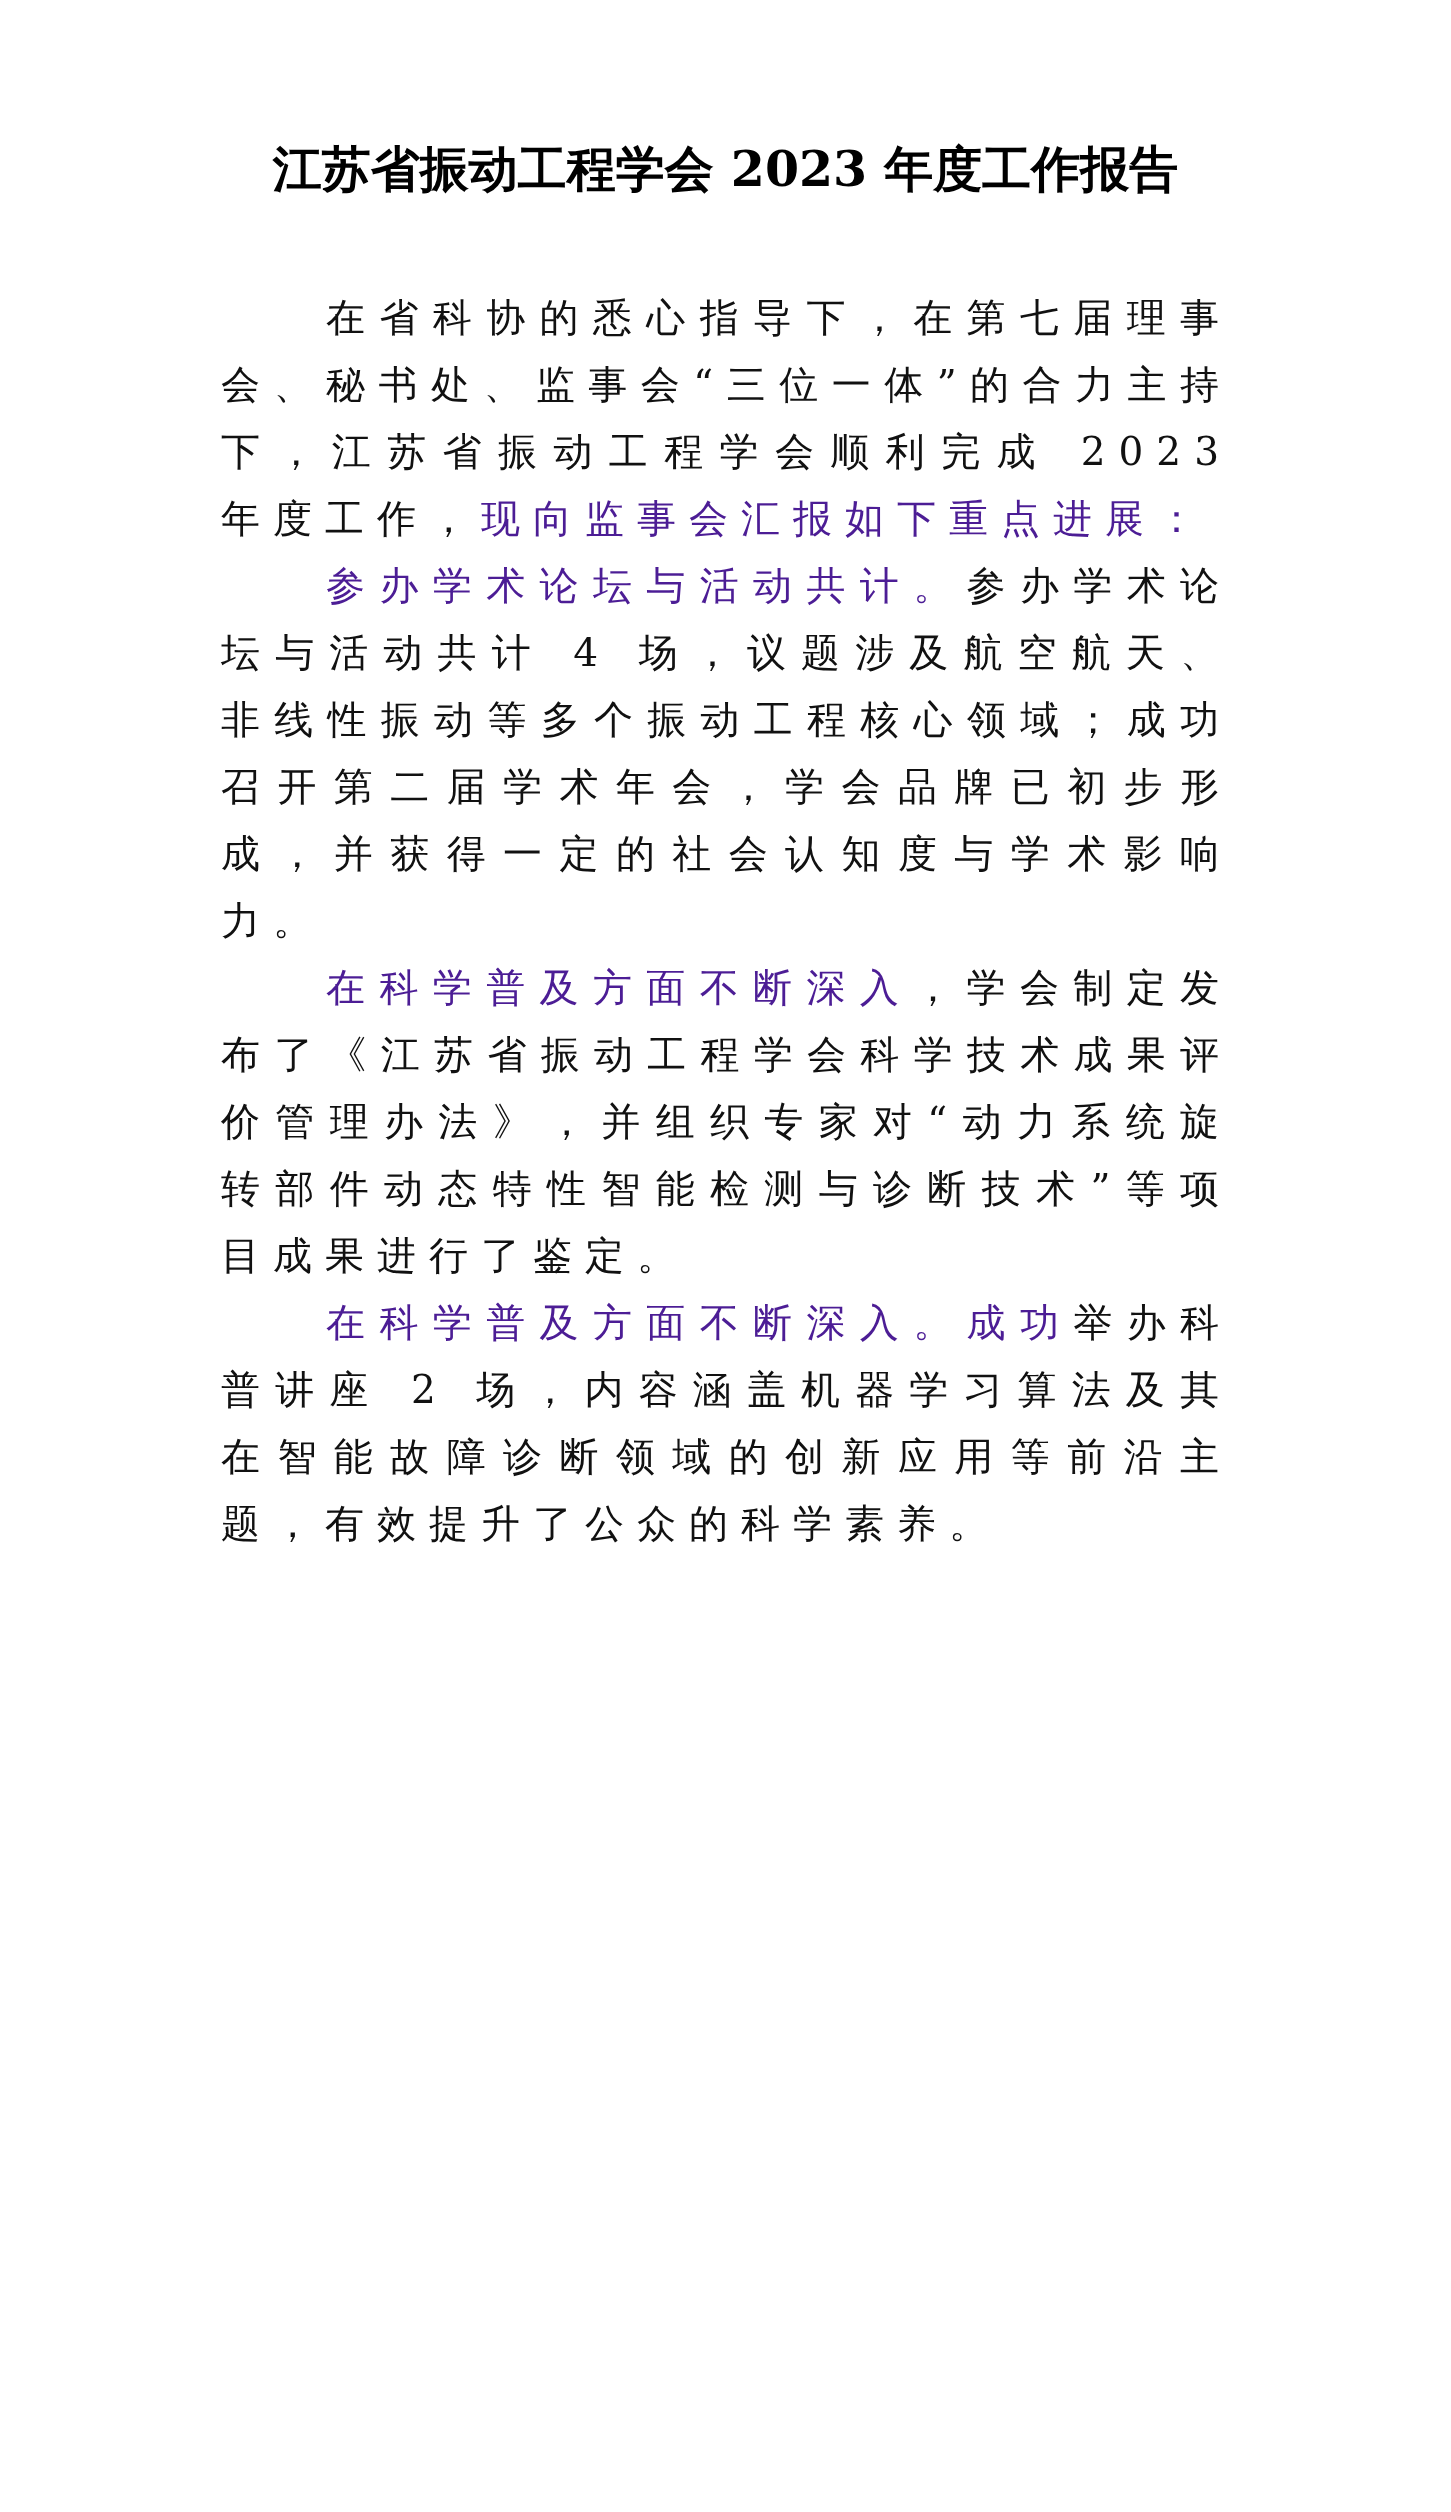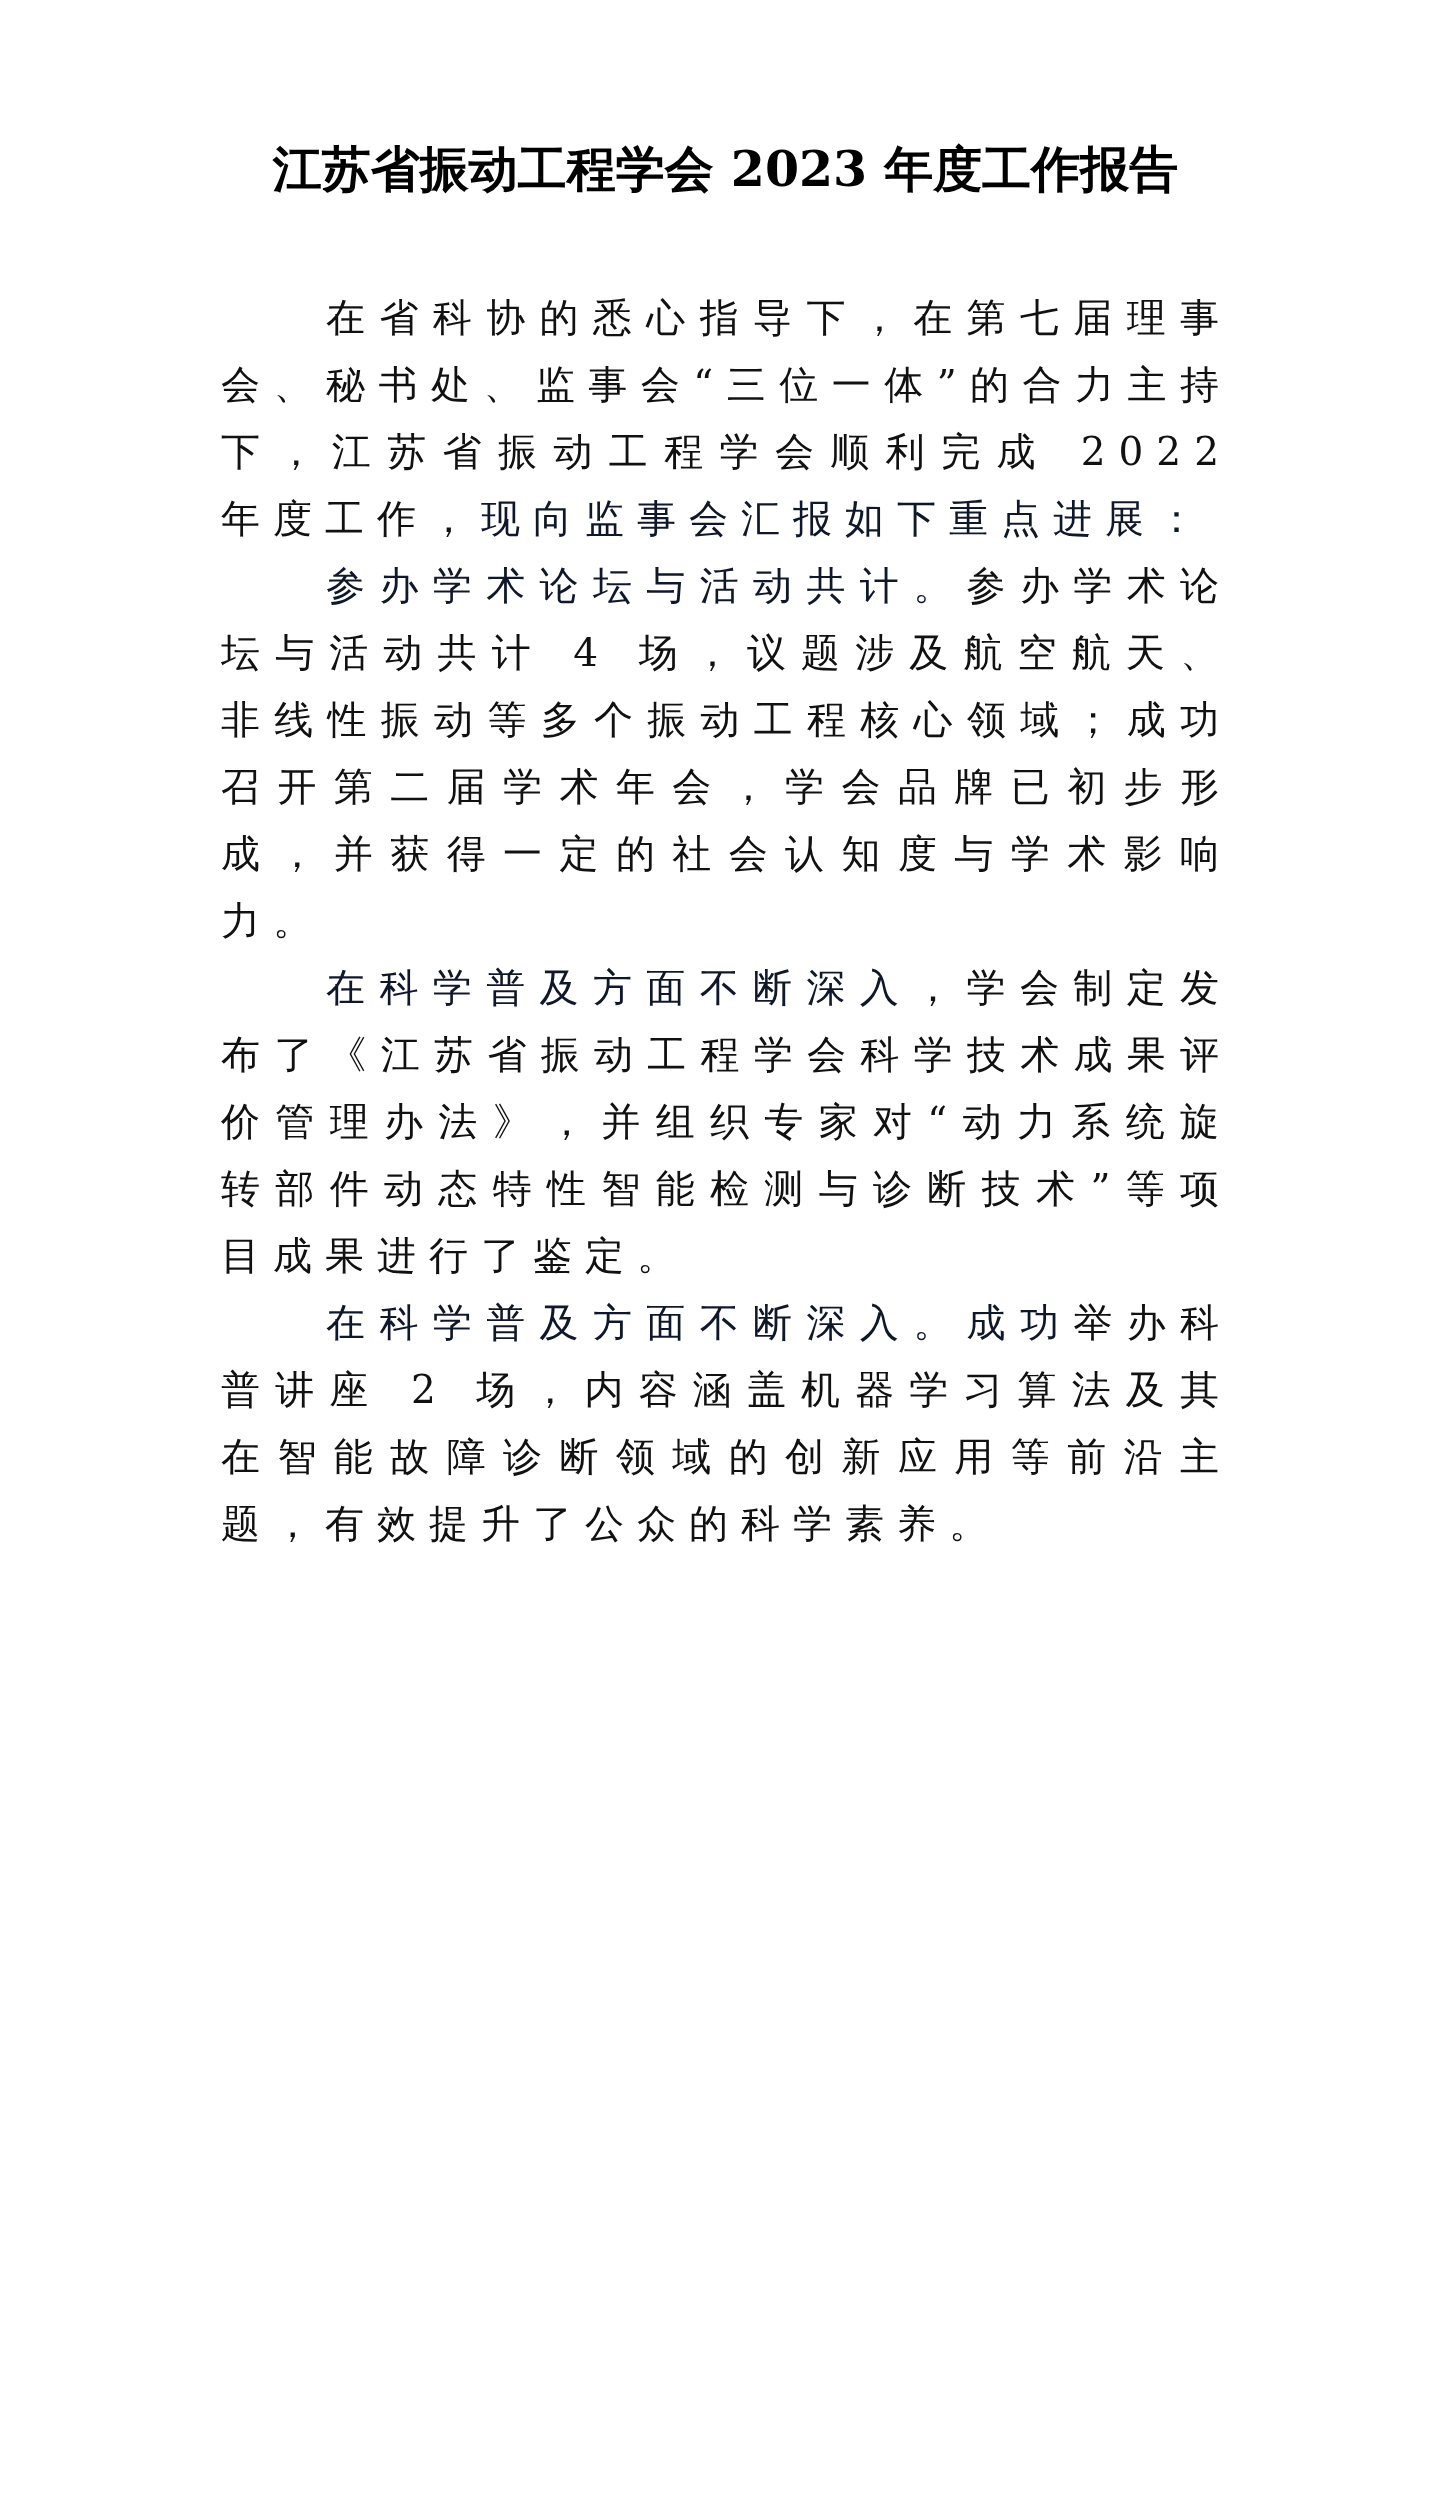--- a/index.html
+++ b/index.html
@@ -50,33 +50,33 @@
       color: #111111;
     }
     .para {
       margin: 0;
       text-indent: 105px;
     }
     .para.gap {
       margin-top: 59px;
     }
     .hl {
-      color: #0f172a;
+      color: #4c1d95;
     }
   </style>
 </head>
 <body>
 
 <div class="page">
 
   <div class="title">江苏省振动工程学会 2023 年度工作报告</div>
 
   <div class="body">
 
-    <p class="para"><span>在省科协的悉心指导下，在第七届理事会、秘书处、监事会“三位一体”的合力主持下，江苏省振动工程学会顺利完成 2022 年度工作，</span><span class="hl">现向监事会汇报如下重点进展：</span></p>
+    <p class="para"><span>在省科协的悉心指导下，在第七届理事会、秘书处、监事会“三位一体”的合力主持下，江苏省振动工程学会顺利完成 2023 年度工作，</span><span class="hl">现向监事会汇报如下重点进展：</span></p>
 
 
     <p class="para"><span class="hl">参办学术论坛与活动共计。</span><span>参办学术论坛与活动共计 4 场，议题涉及航空航天、非线性振动等多个振动工程核心领域；成功召开第二届学术年会，学会品牌已初步形成，并获得一定的社会认知度与学术影响力。</span></p>
 
 
     <p class="para"><span class="hl">在科学普及方面不断深入</span><span>，学会制定发布了《江苏省振动工程学会科学技术成果评价管理办法》，并组织专家对“动力系统旋转部件动态特性智能检测与诊断技术”等项目成果进行了鉴定。</span></p>
 
     <p class="para"><span class="hl">在科学普及方面不断深入。成功</span><span>举办科普讲座 2 场，内容涵盖机器学习算法及其在智能故障诊断领域的创新应用等前沿主题，有效提升了公众的科学素养。</span></p>
 
   </div>

